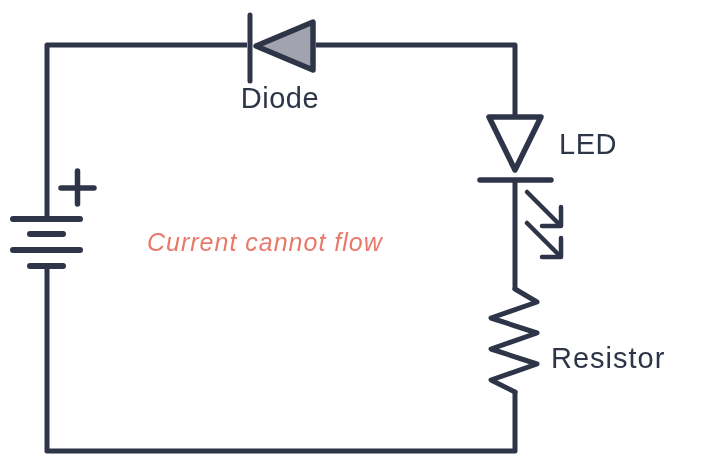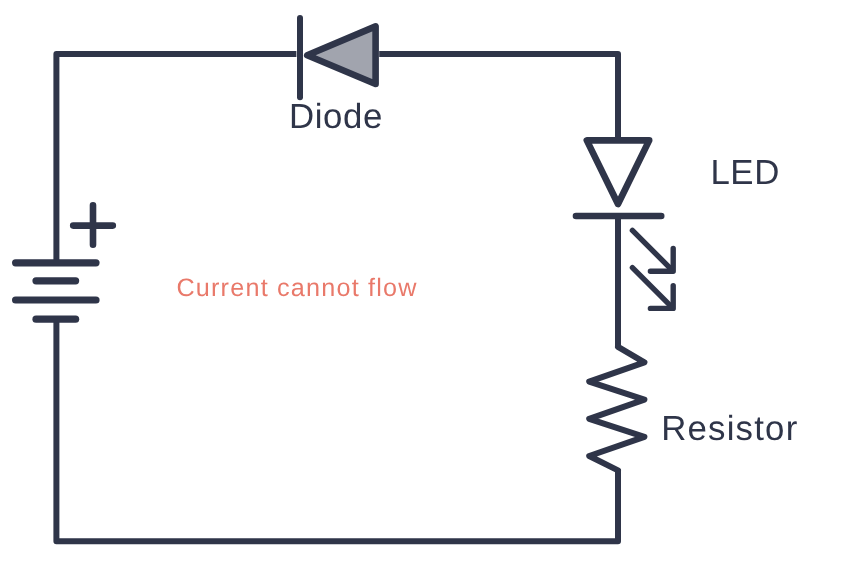--- a/index.html
+++ b/index.html
@@ -82,27 +82,28 @@
   .lbl {
     position: absolute;
     color: var(--line, #2F3549);
     font-size: 29px;
     font-weight: 500;
     letter-spacing: 0.5px;
     white-space: nowrap;
     line-height: 1;
   }
   .lbl-diode   { left: 280px; top: 84px; transform: translateX(-50%); }
-  .lbl-led     { left: 592px; top: 130px; }
+  .lbl-led     { left: 559px; top: 130px; }
   .lbl-resistor{ left: 551px; top: 344px; letter-spacing: 1px; }
   .lbl-message {
     left: 147px; top: 230px;
     color: var(--message, #E9796A);
-    font-size: 21px;
+    font-size: 25px;
     letter-spacing: 1px;
+    font-style: italic;
   }
 </style>
 </head>
 <body>
 
 <div class="canvas">
 
   <svg class="circuit" width="703" height="469" viewBox="0 0 703 469">
 
     <g>

